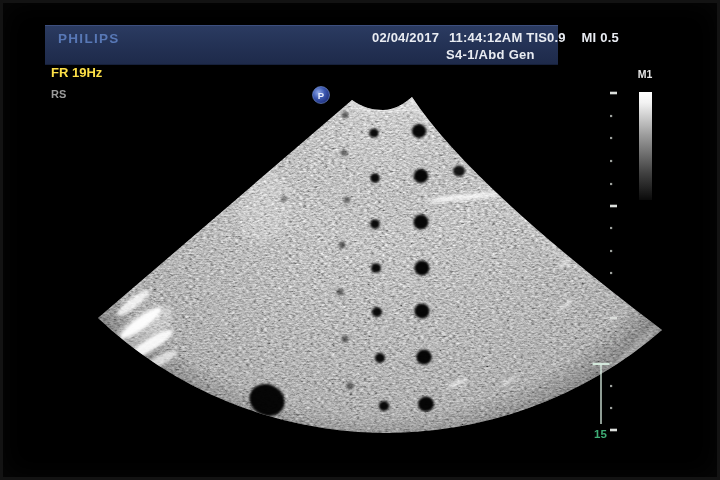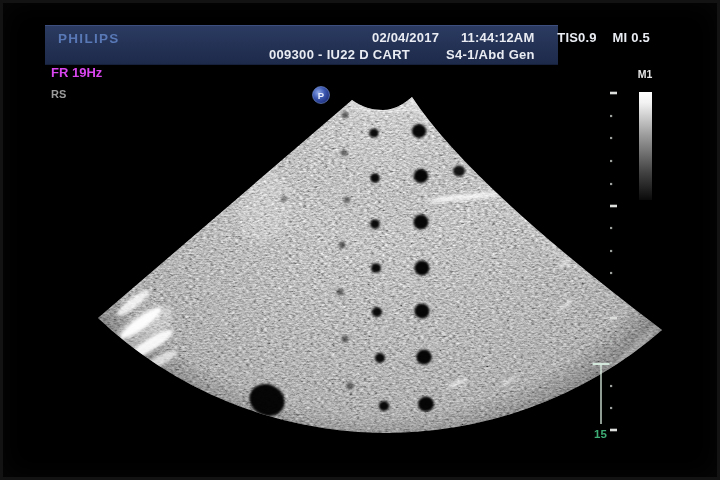--- a/index.html
+++ b/index.html
@@ -9,26 +9,26 @@
          box-shadow:inset 0 0 0 3px #131313, inset 0 0 30px rgba(255,255,255,0.03);}
   .us-svg{position:absolute;left:0;top:0;width:720px;height:480px;}
 
   .hbar{position:absolute;left:45px;top:25px;width:513px;height:38px;
         background:linear-gradient(#2b3b61 0%,#233154 55%,#1e2a4a 100%);
         border-top:1px solid #3d4f7e;border-bottom:1px solid #16203a;}
   .brand{position:absolute;left:13px;top:5px;font-size:13.5px;font-weight:bold;
          color:#5878b6;letter-spacing:1.3px;}
   .r1{position:absolute;top:4px;left:327px;white-space:nowrap;font-size:13px;
       font-weight:bold;color:#e9ecf2;letter-spacing:.2px;}
-  .r1 .t{margin-left:18px}.r1 .s{margin-left:19px}.r1 .m{margin-left:12px}
+  .r1 .t{margin-left:6px}.r1 .s{}.r1 .m{margin-left:12px}
   .sysid{position:absolute;left:224px;top:21px;font-size:13px;font-weight:bold;
          color:#e9ecf2;letter-spacing:.3px;white-space:nowrap;}
   .preset{position:absolute;left:401px;top:21px;font-size:13px;font-weight:bold;
           color:#e9ecf2;letter-spacing:.3px;white-space:nowrap;}
-  .fr{position:absolute;left:51px;top:65px;font-size:13px;font-weight:bold;color:#d946ef;}
+  .fr{position:absolute;left:51px;top:65px;font-size:13px;font-weight:bold;color:#fde047;}
   .rs{position:absolute;left:51px;top:88px;font-size:11px;font-weight:bold;color:#9b9b9b;}
 </style>
 </head>
 <body>
 
 <div class="stage">
 
   <svg class="us-svg" id="us-svg" viewBox="0 0 720 480">
     <defs>
       <clipPath id="fanClip">
@@ -156,21 +156,20 @@
   </svg>
 
   <div class="hbar">
     <span class="brand">PHILIPS</span>
     <span class="r1">
       <span>02/04/2017</span>
       <span class="t">11:44:12AM</span>
       <span class="s">TIS0.9</span>
       <span class="m">MI 0.5</span>
     </span>
-    <span class="sysid">009300 - IU22 D CART</span>
     <span class="preset">S4-1/Abd Gen</span>
   </div>
 
   <div class="fr">FR 19Hz</div>
   <div class="rs">RS</div>
 
   <div class="bezel"></div>
 </div>
 
 </body></html>

